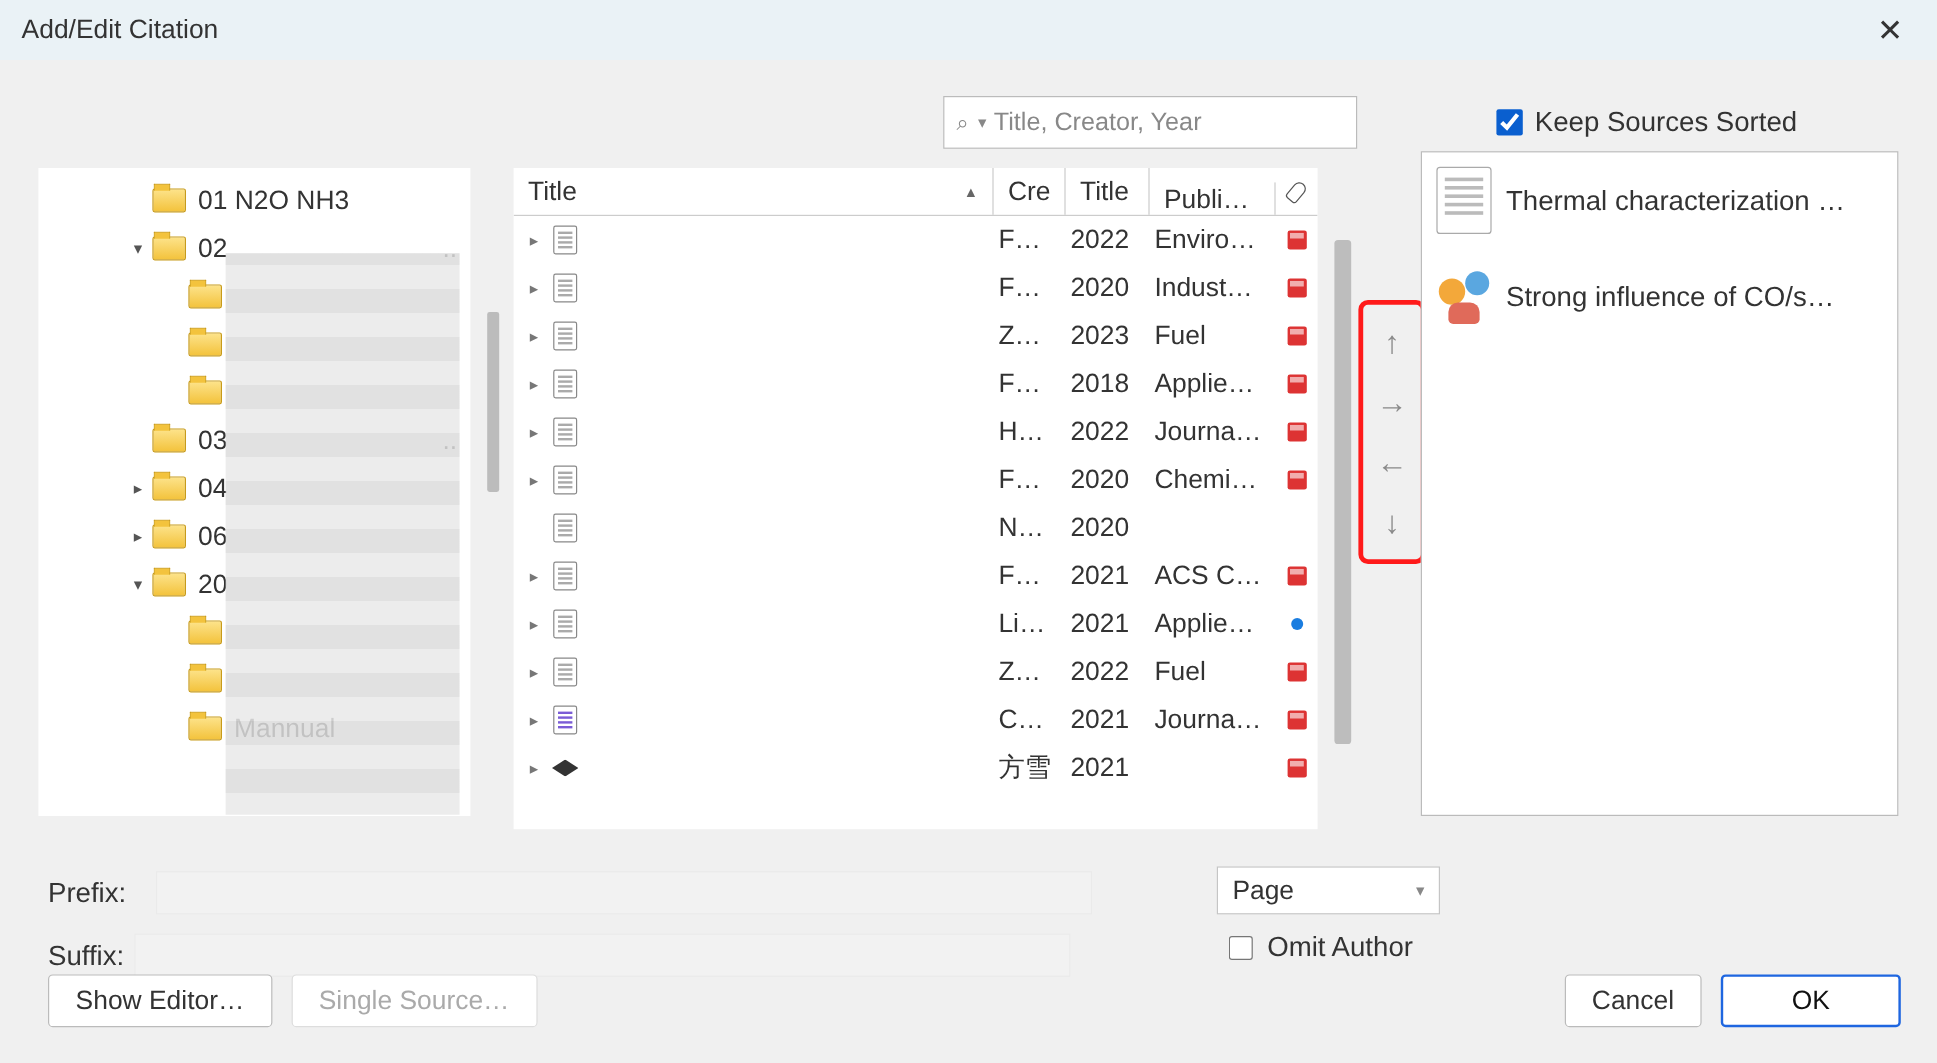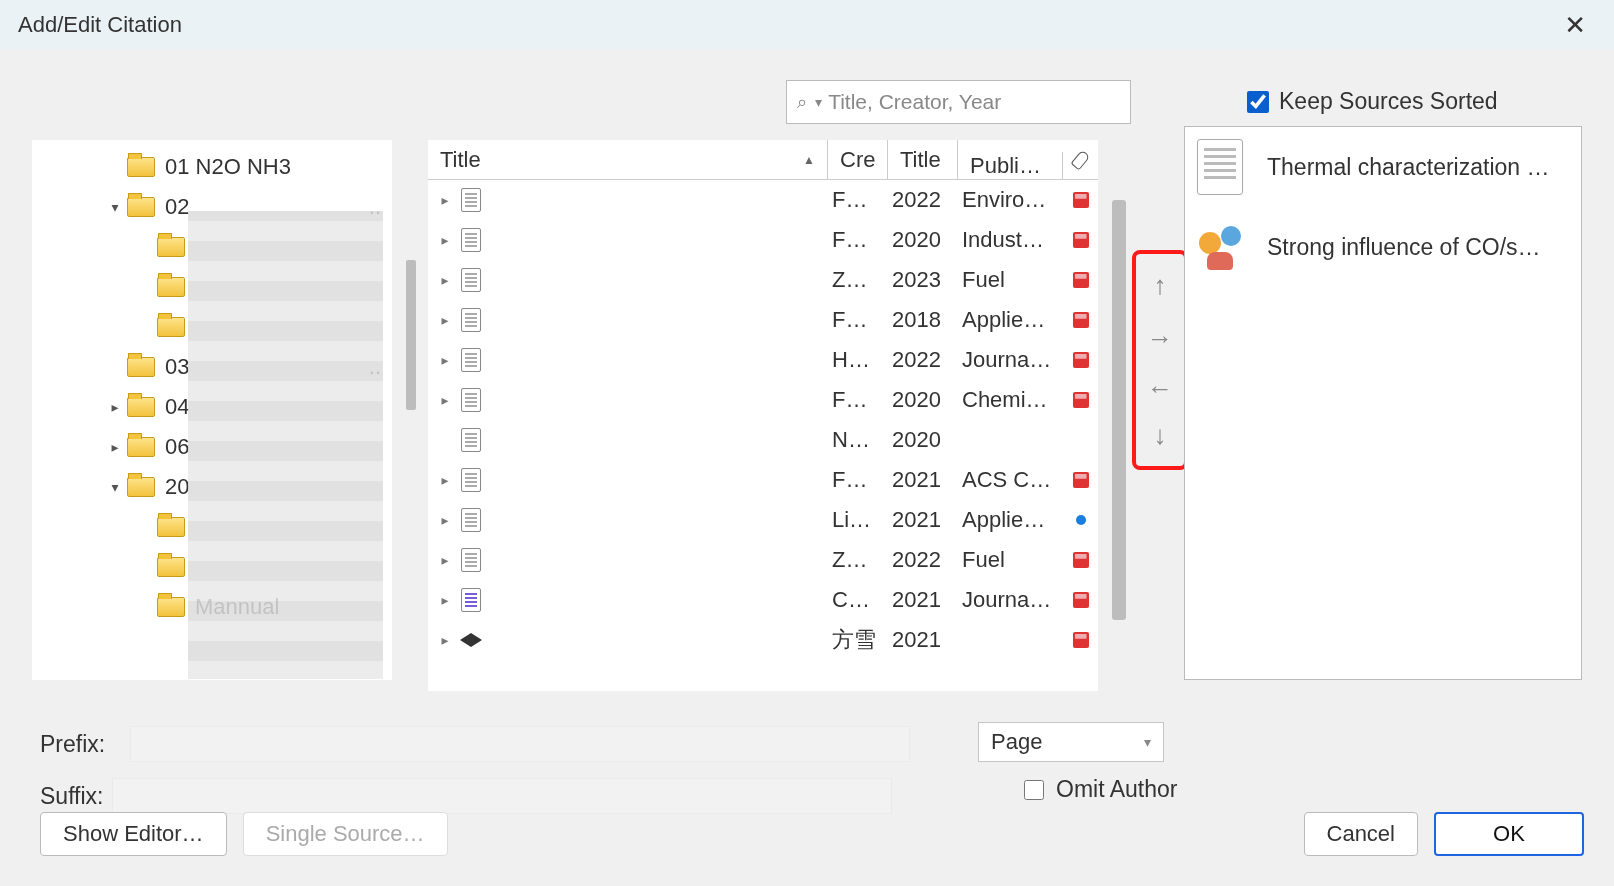--- a/index.html
+++ b/index.html
@@ -72,37 +72,37 @@
 .cap-icon { width:22px; height:14px; background:#333; clip-path: polygon(50% 0,100% 50%,50% 100%,0 50%); }
 
 .real-scroll { position:absolute; top:120px; left:1112px; width:14px; height:420px; background:#bdbdbd; border-radius:3px; }
 
 
 .move-box { position:absolute; top:170px; left:1132px; width:56px; height:220px; border:4px solid #ff1a1a; border-radius:8px; display:flex; flex-direction:column; align-items:center; justify-content:space-around; padding:6px 0; }
 .arrow-btn { color:#8a8a8a; font-size:26px; cursor:pointer; line-height:1; }
 
 
 .selected-panel { position:absolute; top:46px; left:1184px; width:398px; height:554px; background:#fff; border:1px solid #bbb; }
-.sel-row { display:flex; align-items:center; height:80px; padding:8px 12px; gap:24px; }
+.sel-row { display:flex; align-items:center; height:80px; padding:8px 12px; gap:12px; }
 .sel-icon-doc { width:46px; height:56px; border:1px solid #aaa; border-radius:3px; background:#fff; position:relative; }
 .sel-icon-doc::before { content:""; position:absolute; left:6px; right:6px; top:8px; height:3px; background:#bbb; box-shadow:0 7px 0 #bbb,0 14px 0 #bbb,0 21px 0 #bbb,0 28px 0 #bbb; }
 .sel-icon-people { width:46px; height:46px; position:relative; }
 .sel-icon-people .p1 { position:absolute; left:2px; top:8px; width:22px; height:22px; border-radius:50%; background:#f3a83a; }
 .sel-icon-people .p2 { position:absolute; right:2px; top:2px; width:20px; height:20px; border-radius:50%; background:#5aa7e0; }
 .sel-icon-people .p3 { position:absolute; left:10px; bottom:0; width:26px; height:18px; border-radius:8px 8px 4px 4px; background:#e06a5a; }
 .sel-label { font-size:23px; overflow:hidden; text-overflow:ellipsis; white-space:nowrap; flex:1; }
 
 
 .bottom { position:absolute; left:0; right:0; bottom:0; height:190px; }
 .prefix-row { position:absolute; left:40px; top:30px; display:flex; align-items:center; gap:18px; }
 .suffix-row { position:absolute; left:40px; top:82px; display:flex; align-items:center; }
 .pf-label { font-size:23px; width:72px; }
 .pf-input { width:780px; height:36px; border:1px solid rgba(0,0,0,0.03); background:#f2f2f2; }
 
-.page-select { position:absolute; left:978px; top:26px; width:186px; height:40px; border:1px solid #c5c5c5; background:#fff; display:flex; align-items:center; justify-content:space-between; padding:0 12px; font-size:22px; }
+.page-select { position:absolute; left:1014px; top:26px; width:186px; height:40px; border:1px solid #c5c5c5; background:#fff; display:flex; align-items:center; justify-content:space-between; padding:0 12px; font-size:22px; }
 .page-select .chev { font-size:14px; color:#888; }
 
 .omit-row { position:absolute; left:1024px; top:80px; display:flex; align-items:center; gap:12px; font-size:23px; }
 .omit-row input { width:20px; height:20px; }
 
 .btn-row { position:absolute; left:40px; bottom:30px; right:30px; display:flex; align-items:center; }
 .btn { height:44px; padding:0 22px; border:1px solid #bbb; background:#fff; border-radius:4px; font-size:22px; display:flex; align-items:center; cursor:pointer; }
 .btn.disabled { color:#aaa; border-color:#ddd; cursor:default; }
 .btn.primary { border:2px solid #1e66e0; color:#111; }
 .btn + .btn { margin-left:16px; }

